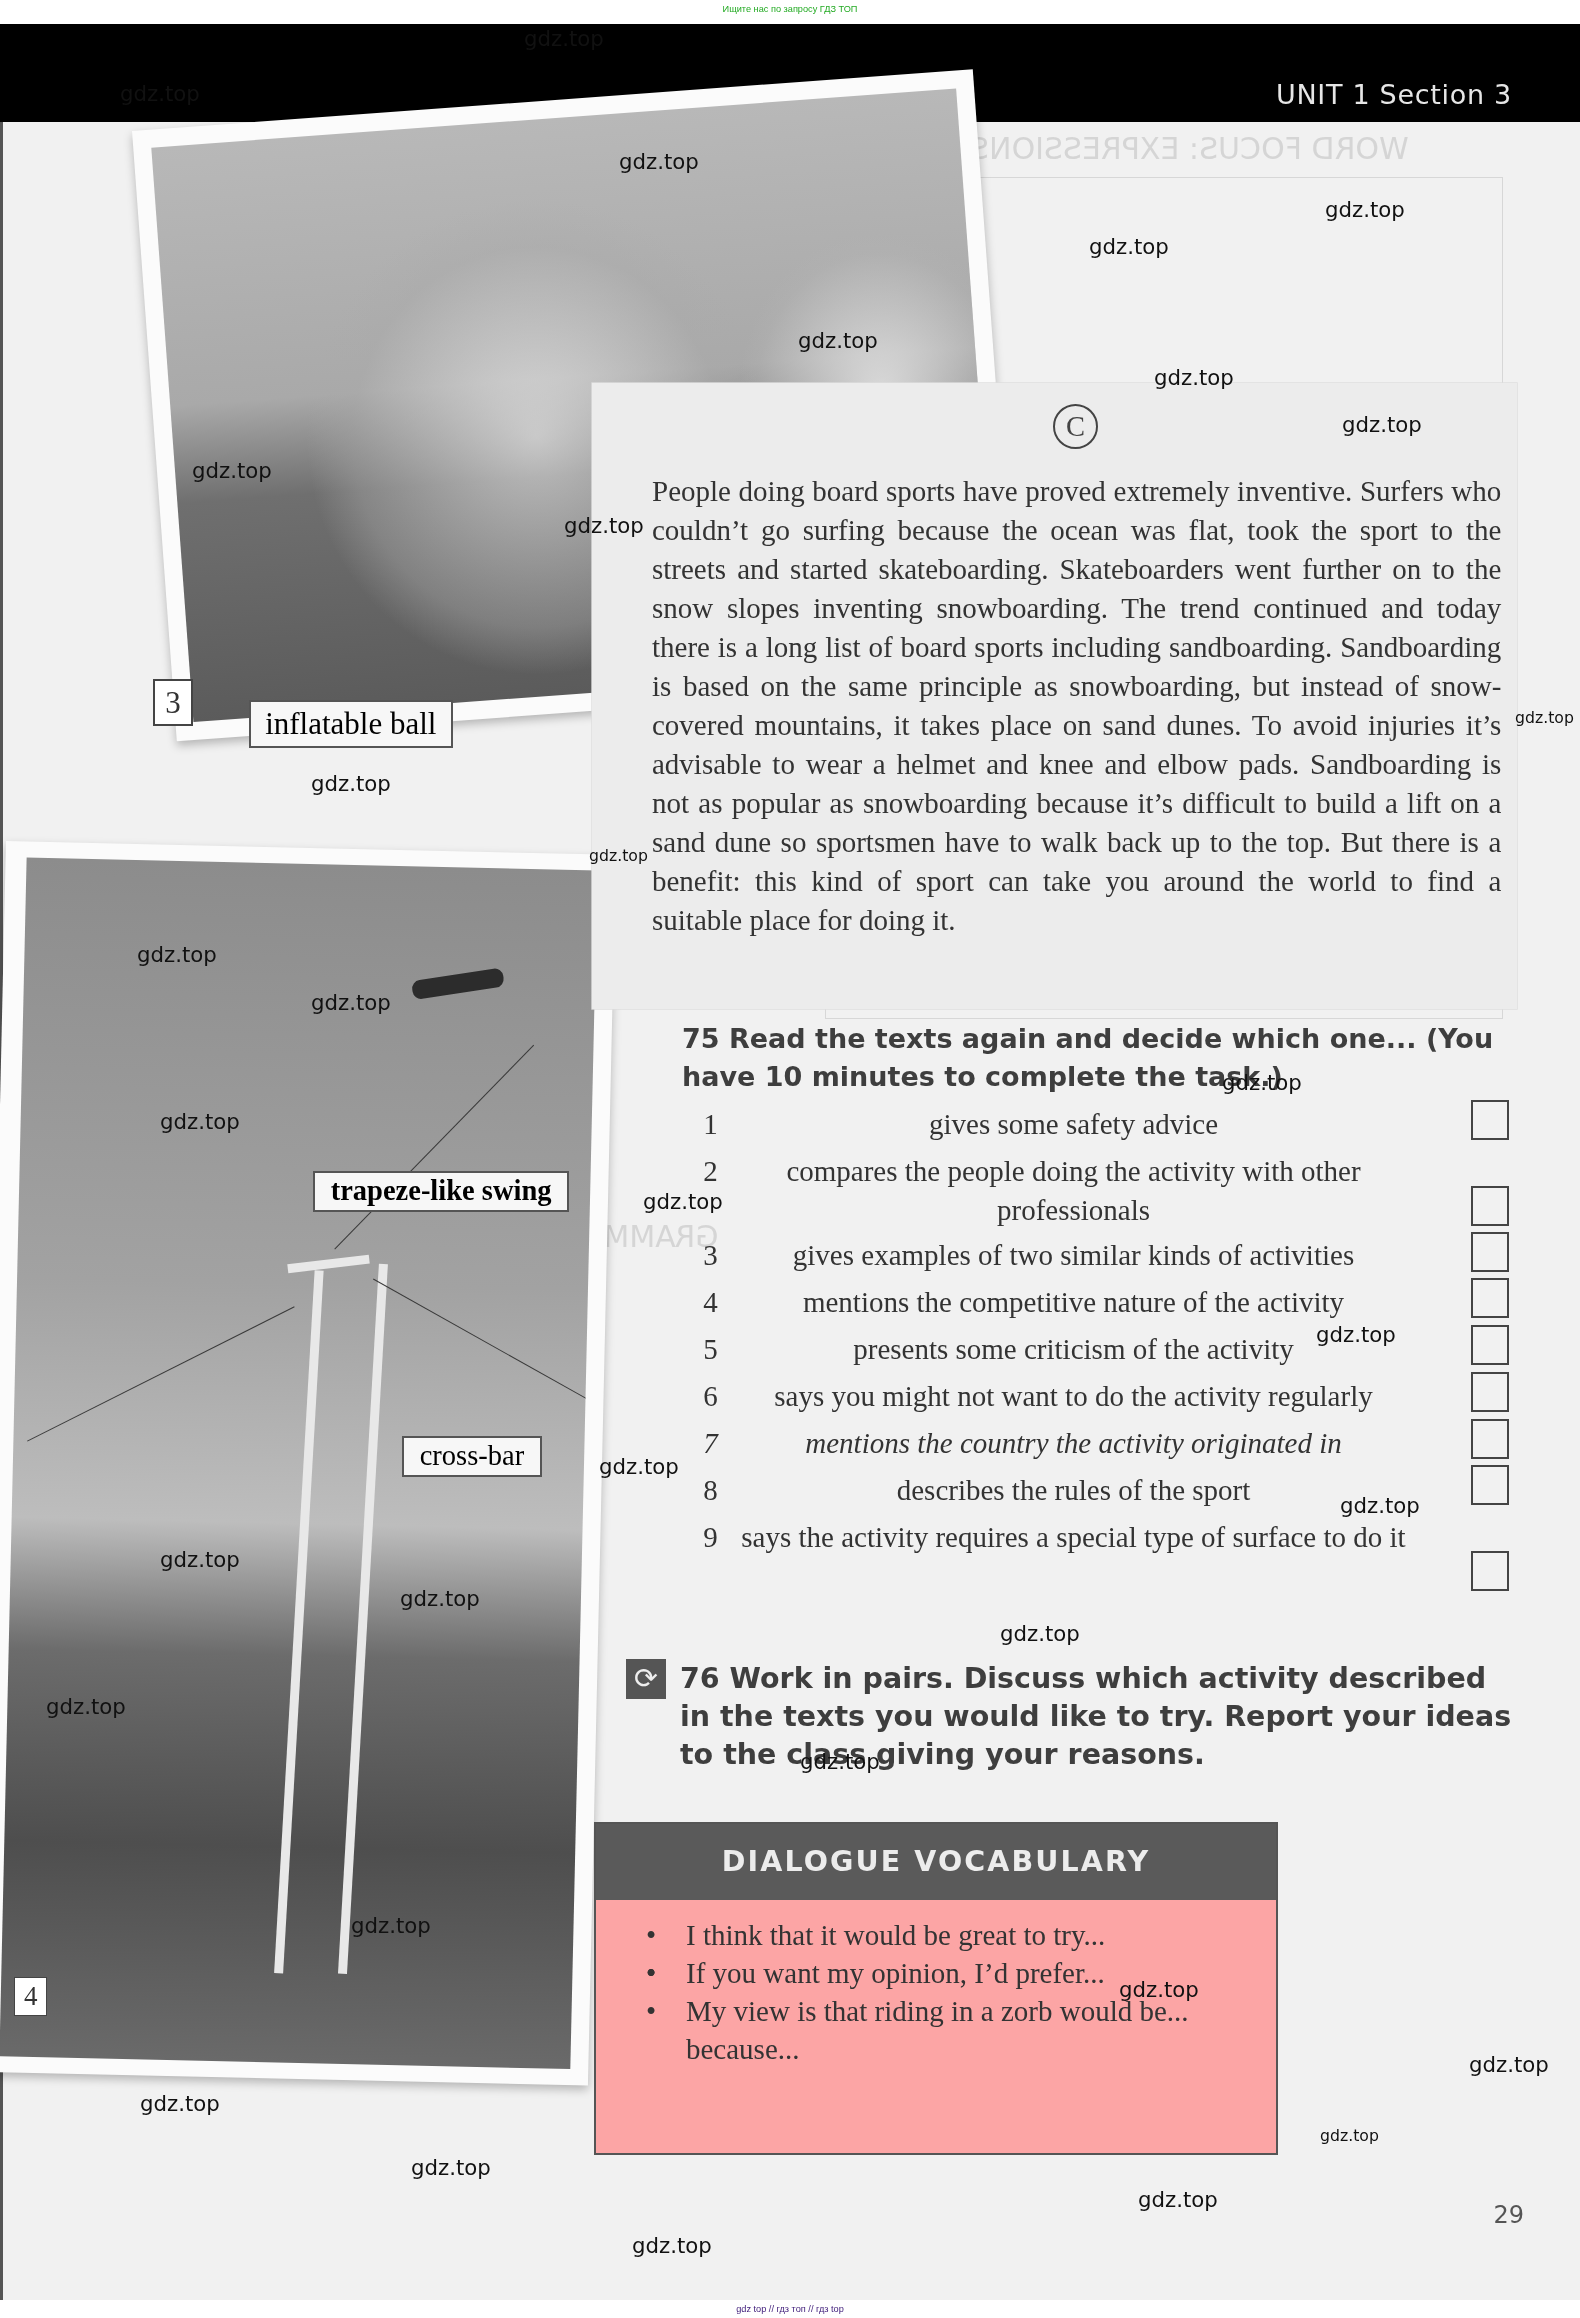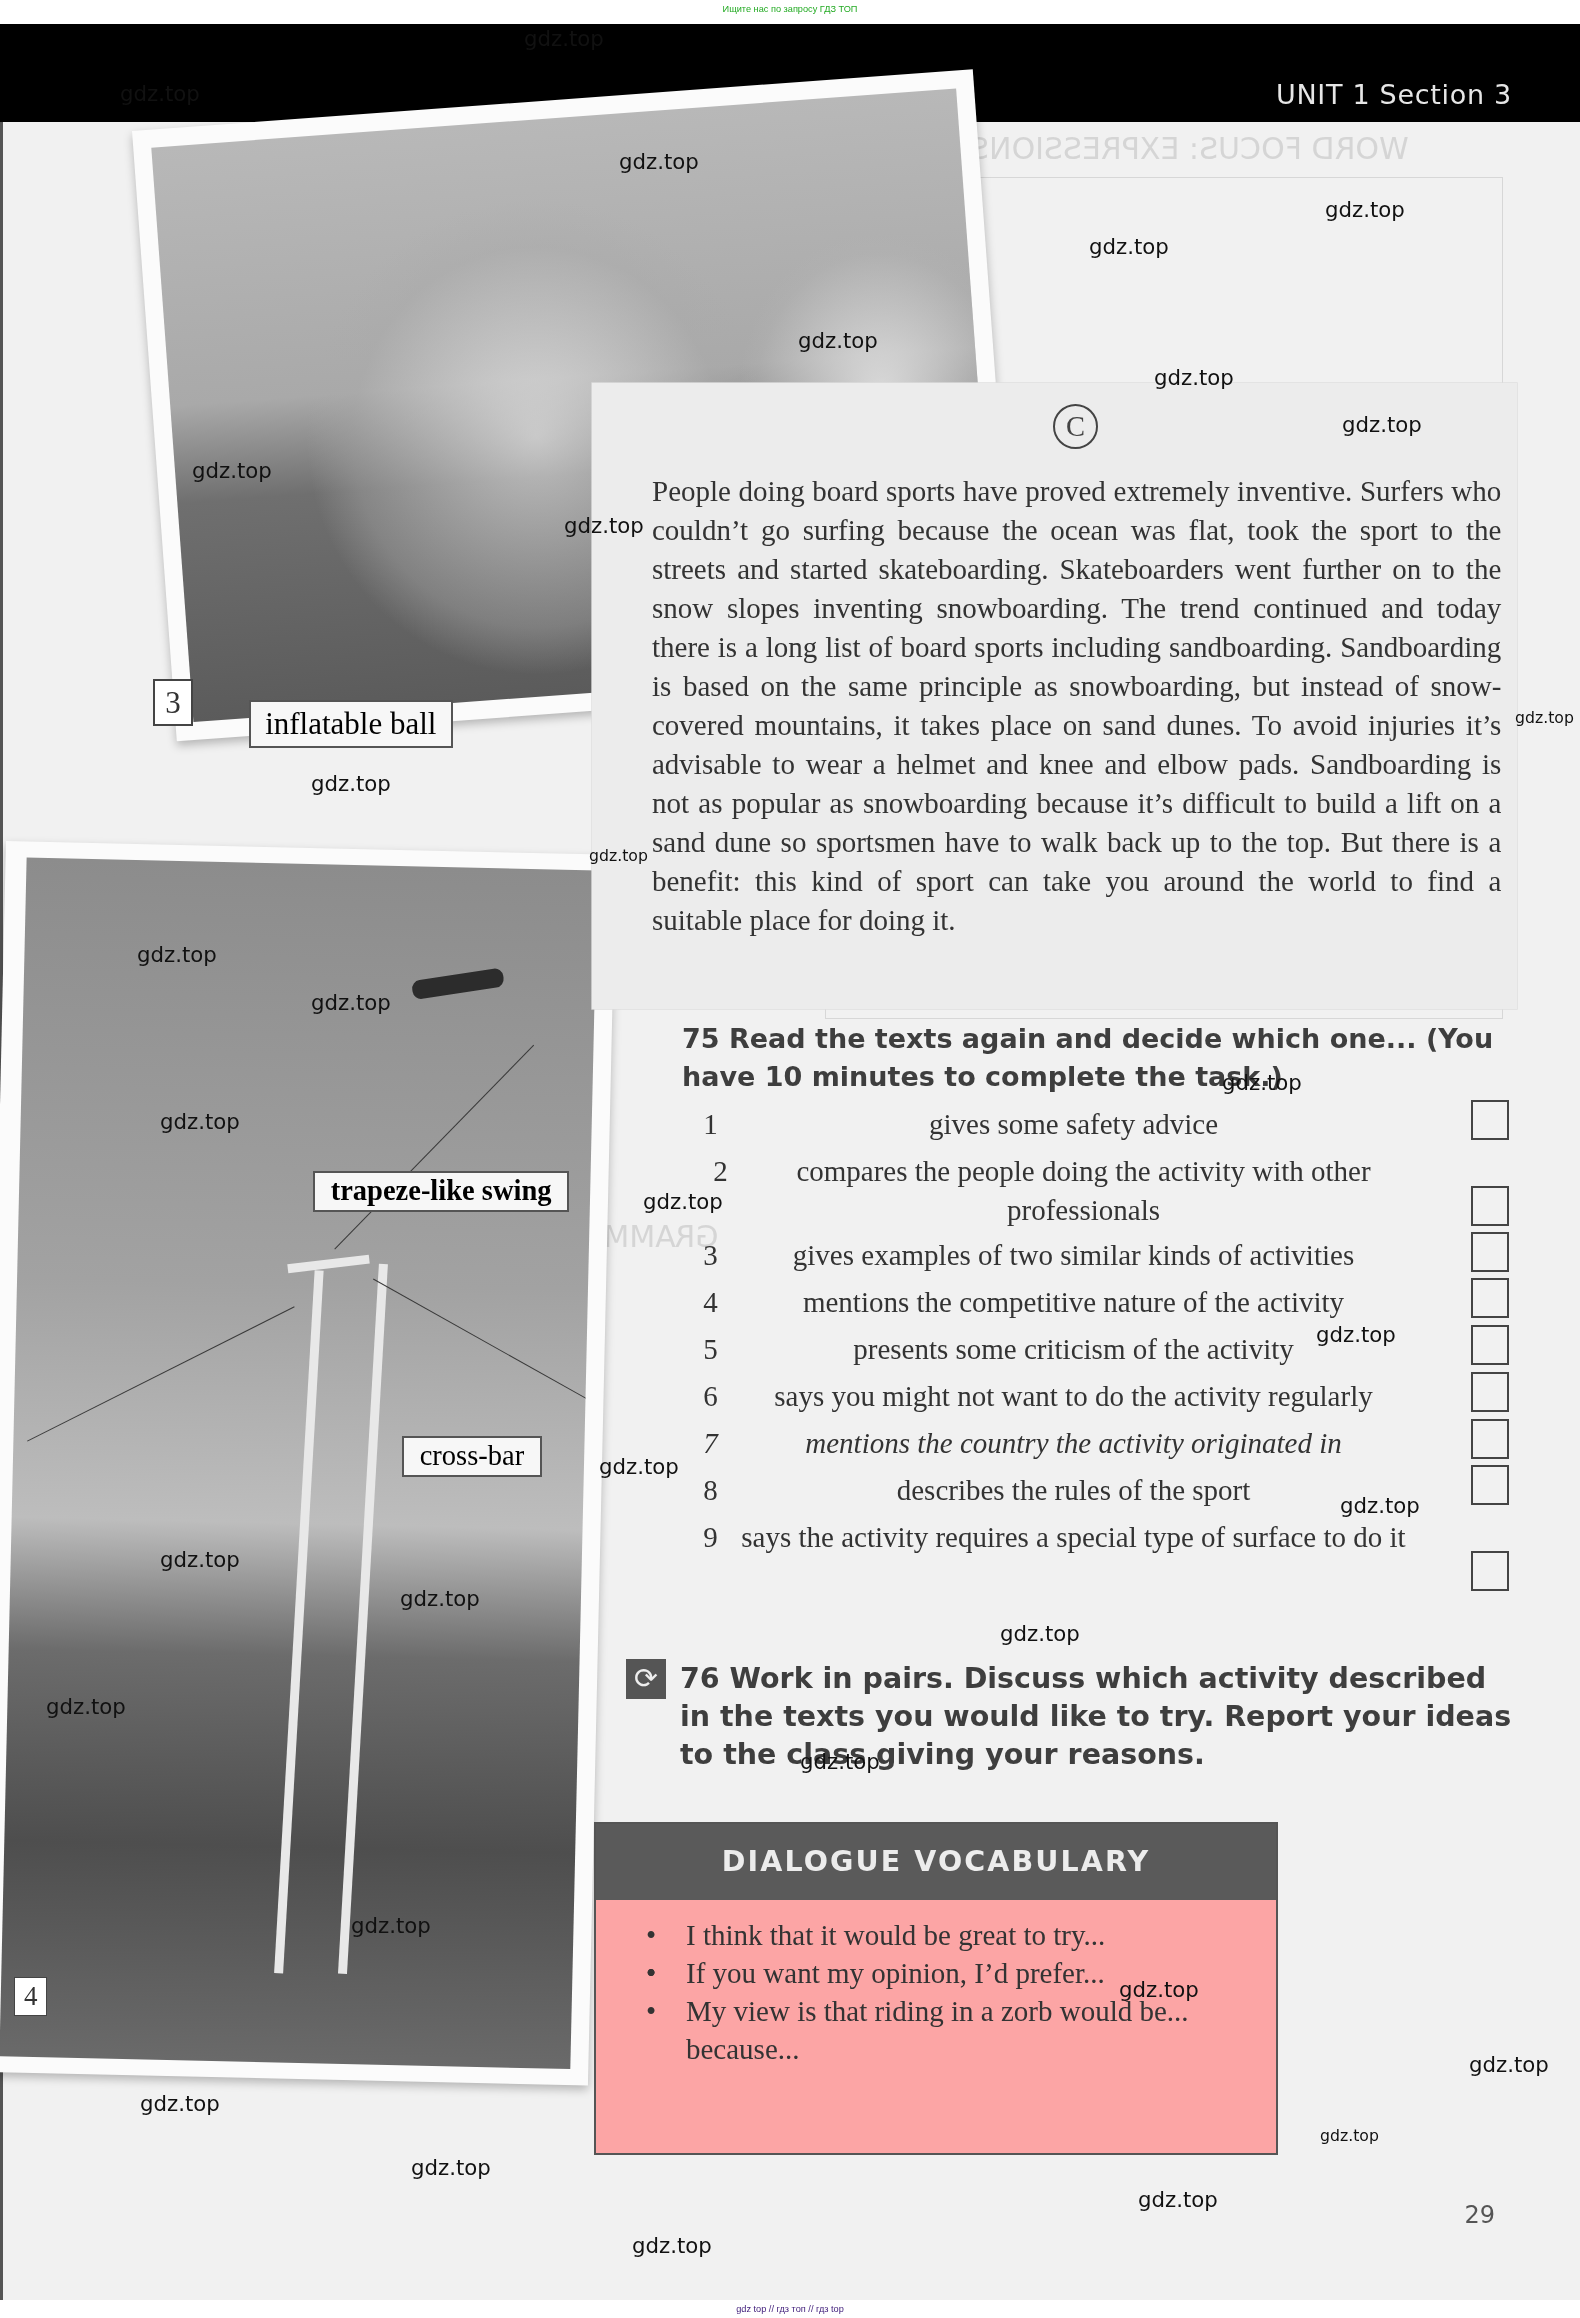--- a/index.html
+++ b/index.html
@@ -41,21 +41,21 @@
   
   .ex76 { position:absolute; left:626px; top:1635px; width:888px; }
   .pair-icon { position:absolute; left:0; top:0; width:40px; height:40px; background:#555; color:#eee; font-size:28.5px; text-align:center; line-height:40px; font-family:"DejaVu Sans", sans-serif; }
   .ex76 .ex-title { position:absolute; left:54px; top:1.4px; width:832px; font-size:28.5px; line-height:38px; }
   
   .dialogue { position:absolute; left:594px; top:1798px; width:680px; height:329px; background:#fca5a5; border:2.1px solid #555; }
   .dialogue .head { height:76px; background:#5a5a5a; color:#ececec; font-family:"DejaVu Sans", sans-serif; font-weight:bold; font-size:28.5px; letter-spacing:2.1px; text-align:center; line-height:76px; }
   .dialogue ul { margin:0; padding:0 0 0 0; list-style:none; position:absolute; left:50px; top:92px; width:612px; }
   .dialogue li { font-size:29px; line-height:38px; color:#333; position:relative; padding-left:40px; }
   .dialogue li .bullet { position:absolute; left:0; top:0; }
-  .page-num { position:absolute; right:85px; top:2177px; font-family:"DejaVu Sans", sans-serif; font-size:24px; color:#555; }
+  .page-num { position:absolute; right:56px; top:2177px; font-family:"DejaVu Sans", sans-serif; font-size:24px; color:#555; }
   .bottom-strip { position:absolute; left:0; top:2300px; width:1580px; height:18.5px; background:#fff; text-align:center; font-family:"Liberation Sans", sans-serif; font-size:9.2px; color:#3d1a78; line-height:18.5px; }
   .wm { position:absolute; font-family:"DejaVu Sans", sans-serif; color:#111; font-size:21.3px; white-space:nowrap; }
   .wm.sm { font-size:15.7px; }
 </style>
 </head>
 <body>
 
 <div class="top-strip">
   <div class="promo">Ищите нас по запросу ГДЗ ТОП</div>
 </div>
@@ -93,21 +93,21 @@
 
   <div class="text-box">
     <div class="circle-c">C</div>
     <div class="text-body">People doing board sports have proved extremely inventive. Surfers who couldn’t go surfing because the ocean was flat, took the sport to the streets and started skateboarding. Skateboarders went further on to the snow slopes inventing snowboarding. The trend continued and today there is a long list of board sports including sandboarding. Sandboarding is based on the same principle as snowboarding, but instead of snow-covered mountains, it takes place on sand dunes. To avoid injuries it’s advisable to wear a helmet and knee and elbow pads. Sandboarding is not as popular as snowboarding because it’s difficult to build a lift on a sand dune so sportsmen have to walk back up to the top. But there is a benefit: this kind of sport can take you around the world to find a suitable place for doing it.</div>
   </div>
 
   <div class="ex75">
     <div class="ex-title">75 Read the texts again and decide which one... (You have 10 minutes to complete the task.)</div>
     <div class="items">
       <div class="item" style="top:0px;"><span class="num">1</span><span class="txt">gives some safety advice</span></div>
-      <div class="item" style="top:47px;margin-left:10px;"><span class="num">2</span><span class="txt">compares the people doing the activity with other professionals</span></div>
+      <div class="item" style="top:47px;"><span class="num">2</span><span class="txt">compares the people doing the activity with other professionals</span></div>
       <div class="item" style="top:131px;"><span class="num">3</span><span class="txt">gives examples of two similar kinds of activities</span></div>
       <div class="item" style="top:178px;"><span class="num">4</span><span class="txt">mentions the competitive nature of the activity</span></div>
       <div class="item" style="top:225px;"><span class="num">5</span><span class="txt">presents some criticism of the activity</span></div>
       <div class="item" style="top:272px;"><span class="num">6</span><span class="txt">says you might not want to do the activity regularly</span></div>
       <div class="item" style="top:319px;font-style:italic;"><span class="num">7</span><span class="txt">mentions the country the activity originated in</span></div>
       <div class="item" style="top:366px;"><span class="num">8</span><span class="txt">describes the rules of the sport</span></div>
       <div class="item" style="top:413px;"><span class="num">9</span><span class="txt">says the activity requires a special type of surface to do it</span></div>
     </div>
   </div>
 

